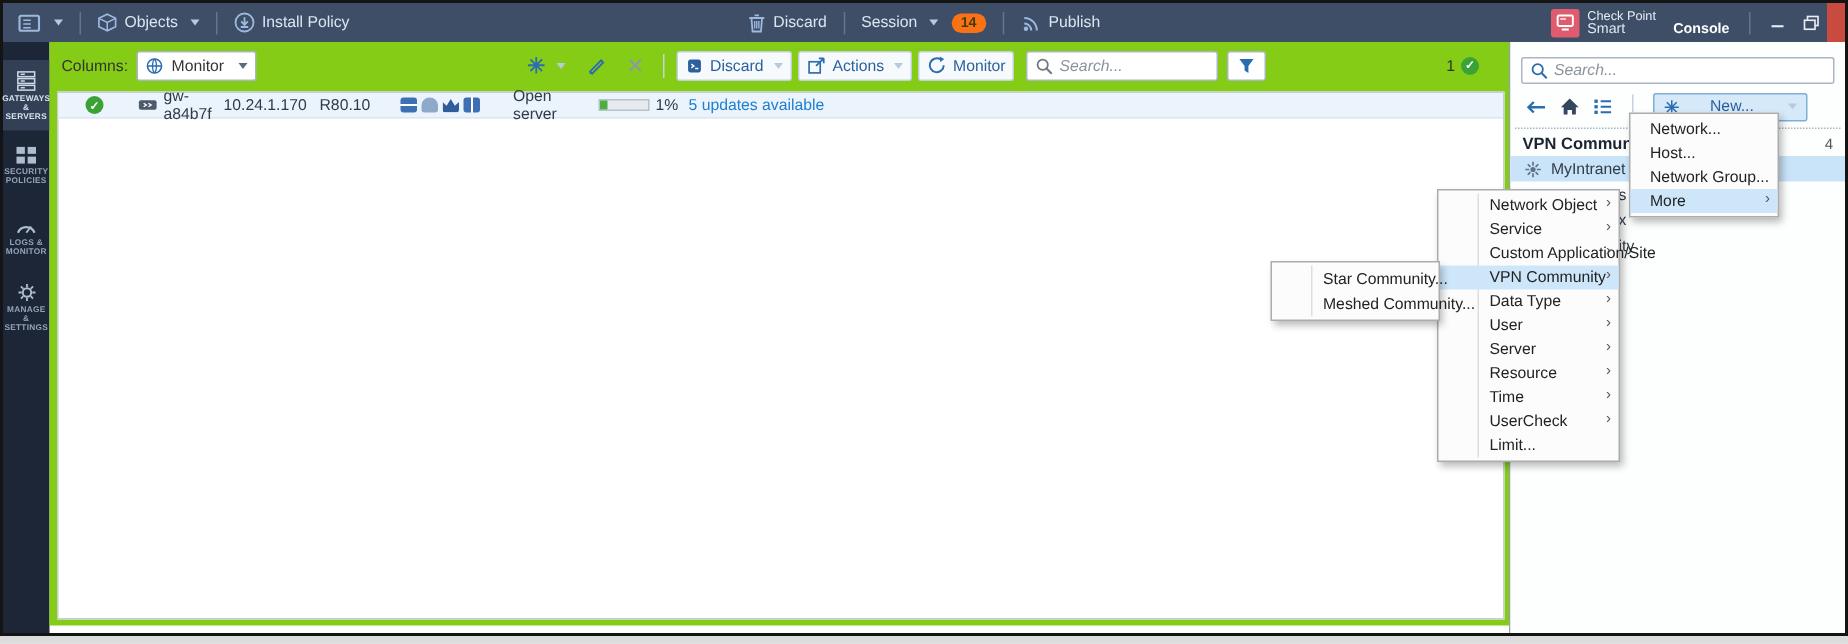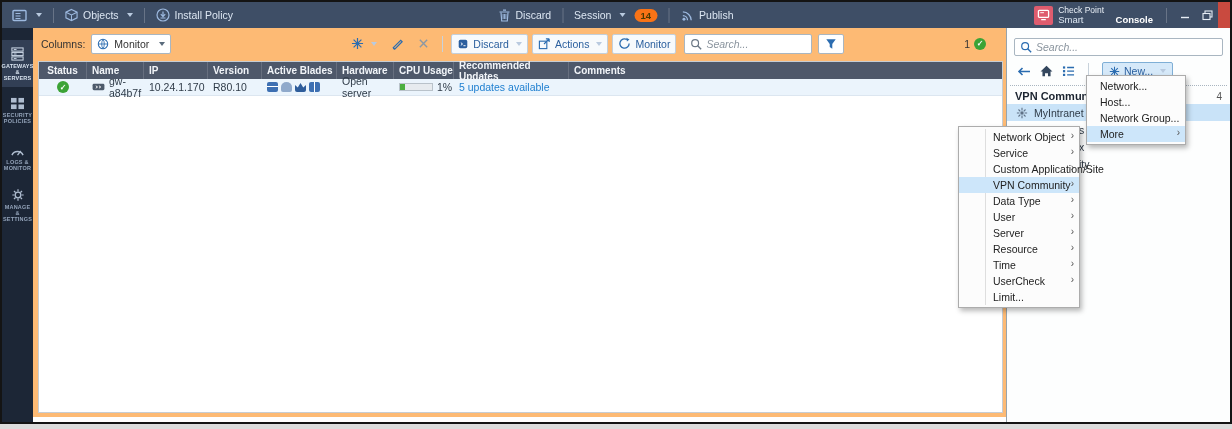--- a/index.html
+++ b/index.html
@@ -24,21 +24,21 @@
   .winbtn { width:22px; height:26px; display:flex; align-items:center; justify-content:center; color:#E6EDF5; font-size:11px; }
   .closebtn { width:12px; height:26px; background:#C94A3F; }
 
   
   .sidebar { position:absolute; left:0; top:26px; width:31px; bottom:0; background:#1C2636; padding-top:12px; }
   .side-item { height:47px; display:flex; flex-direction:column; align-items:center; justify-content:center; gap:2px; color:#93A3B9; }
   .side-item.active { background:#323F55; color:#D9E3EF; }
   .side-item .lbl { font-size:5.5px; line-height:6px; font-weight:bold; text-align:center; letter-spacing:.2px; }
 
   
-  .main { position:absolute; left:31px; top:26px; width:973px; bottom:5px; background:#fdba74; }
+  .main { position:absolute; left:31px; top:26px; width:973px; bottom:5px; background:#84cc16; }
   .mtoolbar { height:31px; display:flex; align-items:center; padding:0 8px; font-size:10.5px; color:#333; }
   .dropdown { display:flex; align-items:center; gap:5px; border:1px solid #A9B6C1; background:#FFF; height:20px; padding:0 5px; width:80px; margin-left:6px; border-radius:2px; }
   .dropdown .dcaret { margin-left:auto; border-top-color:#5A6B7C; }
   .icontb { display:flex; align-items:center; gap:4px; margin-left:175px; }
   .tbtn { display:flex; align-items:center; gap:4px; height:20px; padding:0 5px; border-radius:2px; color:#2A5F9E; }
   .tbtn.bordered { border:1px solid #C3CFDA; background:#F7FAFC; }
   .vsep { width:1px; height:16px; background:#C8D2DB; margin:0 4px; }
   .searchbox { display:flex; align-items:center; gap:4px; border:1px solid #A9B6C1; background:#FFF; height:20px; padding:0 5px; width:128px; margin-left:8px; border-radius:2px; }
   .searchbox input { border:none; outline:none; flex:1; font-size:10.5px; min-width:0; font-family:"Liberation Sans",sans-serif; background:transparent; }
   input::placeholder { font-style:italic; color:#8A949E; }
@@ -61,21 +61,21 @@
   .cpubar { width:34px; height:8px; border:1px solid #B9C2CA; background:#E7EBEF; }
   .cpufill { height:100%; width:16%; background:#4CAF3F; }
   .link { color:#1E7FD0; }
 
   
   .vdivider { position:absolute; left:1004px; top:26px; bottom:0; width:1px; background:#97A3AC; }
   .rpanel { position:absolute; left:1005px; right:0; top:26px; bottom:0; background:#FDFEFE; font-size:10.5px; color:#2F3B48; }
   .rsearch { display:flex; align-items:center; gap:4px; border:1px solid #A9B6C1; background:#FFF; height:18px; margin:10px 7px 0 7px; padding:0 5px; border-radius:2px; }
   .rsearch input { border:none; outline:none; flex:1; font-size:10.5px; min-width:0; font-family:"Liberation Sans",sans-serif; }
   .rtools { display:flex; align-items:center; gap:9px; margin:5px 7px 0 10px; height:20px; }
-  .newbtn { display:flex; align-items:center; gap:4px; height:19px; padding:0 6px; border:1px solid #7FAFD6; background:#D6E9F9; border-radius:2px; color:#2A5F9E; }
+  .newbtn { display:flex; align-items:center; gap:20px; height:19px; padding:0 6px; border:1px solid #7FAFD6; background:#D6E9F9; border-radius:2px; color:#2A5F9E; }
   .dotline { border-top:1px dotted #A9B5C0; margin:4px 3px 0 3px; }
   .rhead { display:flex; align-items:center; padding:4px 8px 2px 8px; }
   .rhead .t { font-weight:bold; font-size:11px; color:#1B2430; }
   .rhead .n { margin-left:auto; color:#555; font-size:10px; }
   .rrow { height:17px; display:flex; align-items:center; gap:6px; padding-left:9px; }
   .rrow.sel { background:#C9E3F8; }
   .rtail { height:17px; display:flex; align-items:center; padding-left:72px; color:#2F3B48; }
 
   
   .menu { position:absolute; background:#FCFCFC; border:1px solid #ACACAC; box-shadow:2px 3px 5px rgba(0,0,0,.28); z-index:20; font-size:10.5px; color:#222; padding:2px 0; }
@@ -305,31 +305,20 @@
           </svg>
       </div>
 
       <div class="count">
         <span>1</span>
         <span class="okcirc">✓</span>
       </div>
     </div>
 
     <div class="tablebox">
-      <div class="thead">
-        <div class="th c1">Status</div>
-        <div class="th c2">Name</div>
-        <div class="th c3">IP</div>
-        <div class="th c4">Version</div>
-        <div class="th c5">Active Blades</div>
-        <div class="th c6">Hardware</div>
-        <div class="th c7">CPU Usage</div>
-        <div class="th c8">Recommended Updates</div>
-        <div class="th c9">Comments</div>
-      </div>
       <div class="trow">
         <div class="td c1">
           <span class="okcirc">✓</span>
         </div>
         <div class="td c2">
           <span>
             <svg width="13" height="10" viewBox="0 0 14 11">
                 <rect x="0.5" y="2" width="13" height="7" rx="1.5" fill="#4D5A6B"></rect>
                 <path d="M4 4.2 L6 5.5 L4 6.8 M7.5 4.2 L9.5 5.5 L7.5 6.8" fill="none" stroke="#FFF" stroke-width="1"></path>
               </svg>
@@ -483,15 +472,19 @@
       </div>
     <div class="mi">
         <span>UserCheck</span>
         <span class="sub">›</span>
       </div>
     <div class="mi">
         <span>Limit...</span>
       </div>
   </div>
 
+  <div class="menu gutter" id="vpnMenu">
+    <div class="mi">Star Community...</div>
+    <div class="mi">Meshed Community...</div>
+  </div>
 
 </div>
 <div class="bottomstrip"></div>
 
 </body></html>

